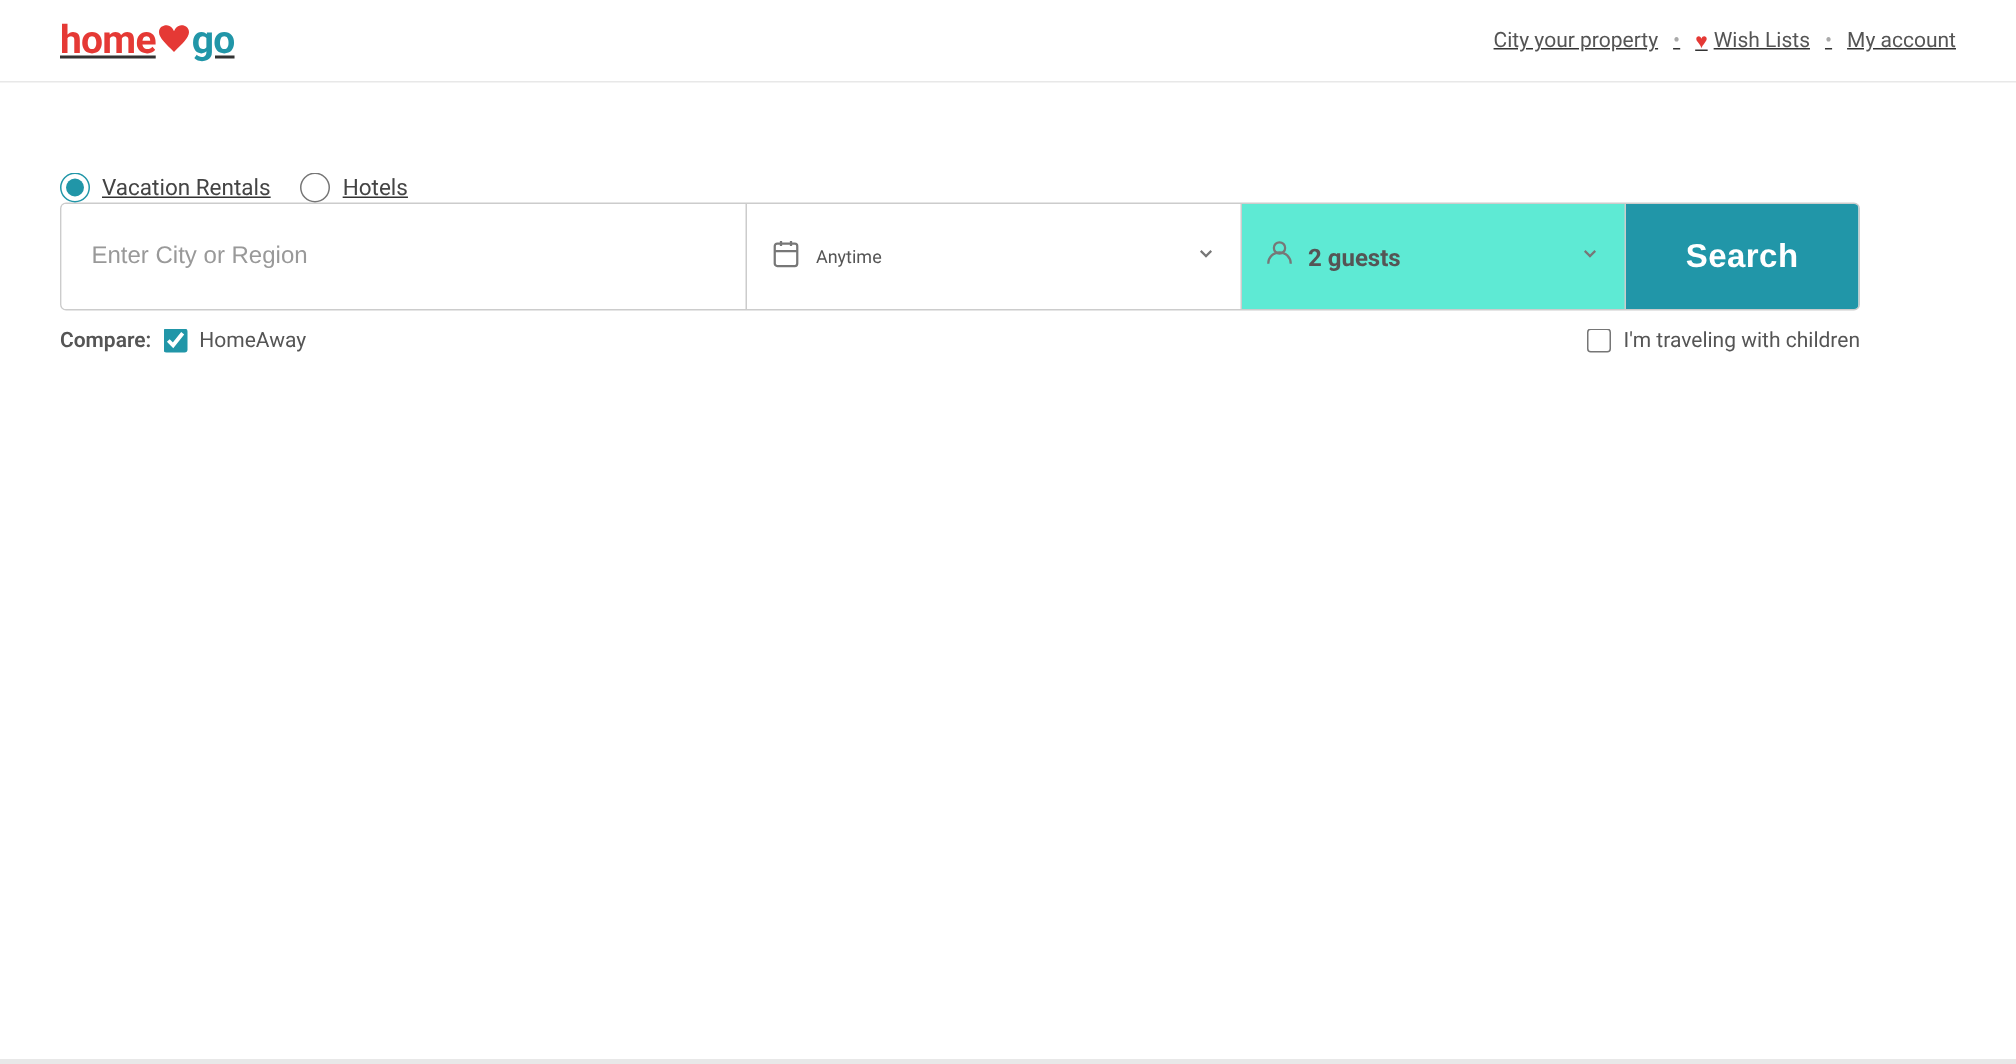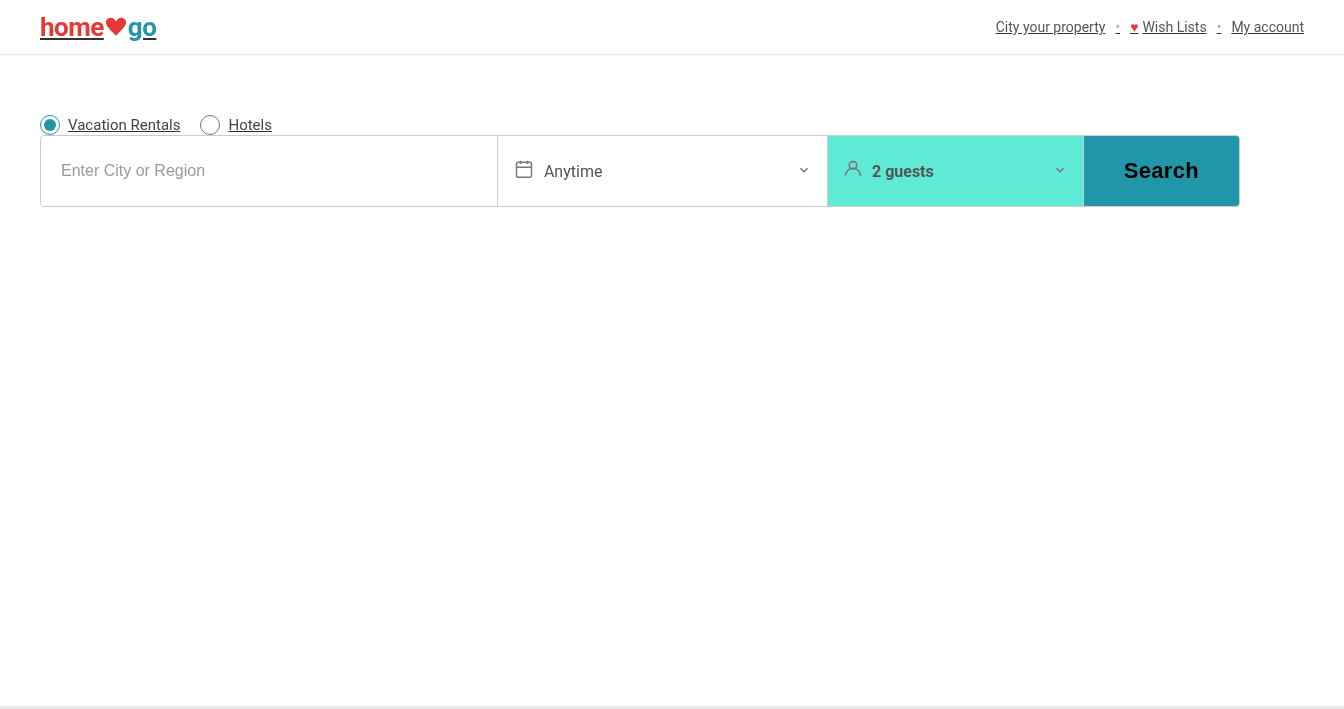--- a/index.html
+++ b/index.html
@@ -118,21 +118,21 @@
       display: flex;
       align-items: center;
       padding: 0 16px;
       border-right: 1px solid #ccc;
       cursor: pointer;
       gap: 10px;
       background: #fff;
     }
     .search-date .date-label {
       flex: 1;
-      font-size: 16px;
+      font-size: 12px;
       color: #555;
     }
     .calendar-icon {
       color: #777;
       font-size: 18px;
     }
     .chevron-icon {
       color: #777;
       font-size: 13px;
     }
@@ -153,21 +153,21 @@
       font-size: 16px;
       color: #555;
     }
     .person-icon {
       color: #777;
       font-size: 18px;
     }
 
     .search-button {
       background: #2196a8;
-      color: #000000;
+      color: #ffffff;
       border: none;
       padding: 0 40px;
       font-size: 22px;
       font-weight: 600;
       cursor: pointer;
       white-space: nowrap;
       letter-spacing: 0.3px;
     }
 
     
@@ -288,15 +288,27 @@
       <span class="chevron-icon">
         <svg width="14" height="14" viewBox="0 0 24 24" fill="none" stroke="#777" stroke-width="2.5">
           <polyline points="6 9 12 15 18 9"></polyline>
         </svg>
       </span>
     </div>
 
     <button class="search-button">Search</button>
   </div>
 
+  <div class="options-row">
+    <div class="compare-section">
+      <span class="compare-label">Compare:</span>
+      <input class="compare-checkbox" type="checkbox" checked="" style="">
+      <span class="compare-service">HomeAway</span>
+    </div>
+
+    <div class="children-section">
+      <input class="children-checkbox" type="checkbox" style="">
+      <span>I'm traveling with children</span>
+    </div>
+  </div>
 </main>
 
 <div class="page-footer-line"></div>
 
 </body></html>

